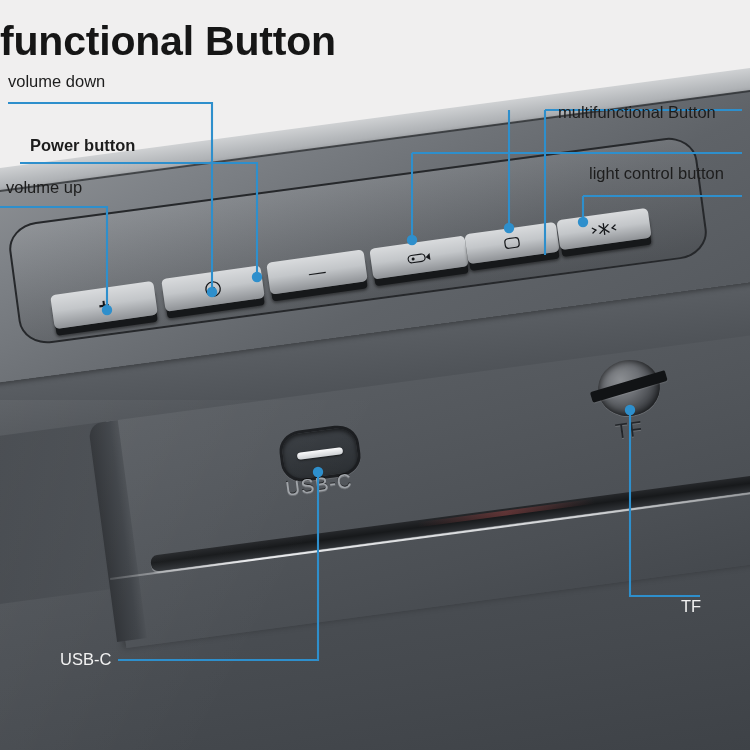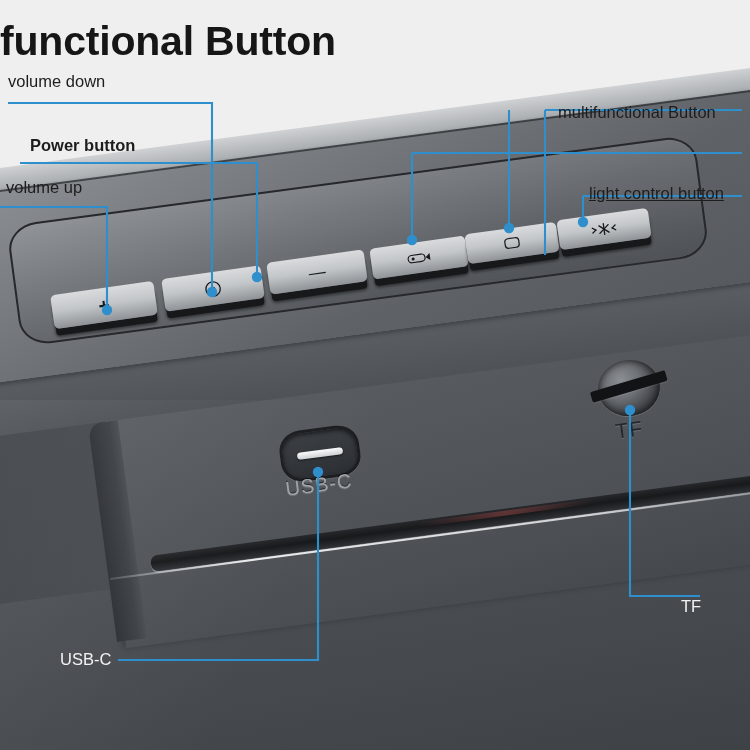--- a/index.html
+++ b/index.html
@@ -361,19 +361,19 @@
 
   <div class="lbl" style="left:8px;top:72px;">volume down</div>
 
   <div class="lbl" style="left:30px;top:136px;font-weight:bold;">Power button</div>
 
   <div class="lbl" style="left:6px;top:178px;">volume up</div>
 
   <div class="lbl" style="left:558px;top:86px;margin-top:17px;">multifunctional Button</div>
 
 
-  <div class="lbl" style="left:589px;top:184px;text-decoration:underline;">light control button</div>
+  <div class="lbl" style="left:589px;top:164px;">light control button</div>
 
   <div class="lbl white" style="left:60px;top:650px;">USB-C</div>
 
   <div class="lbl white" style="left:681px;top:597px;">TF</div>
 
 </div>
 
 </body></html>

